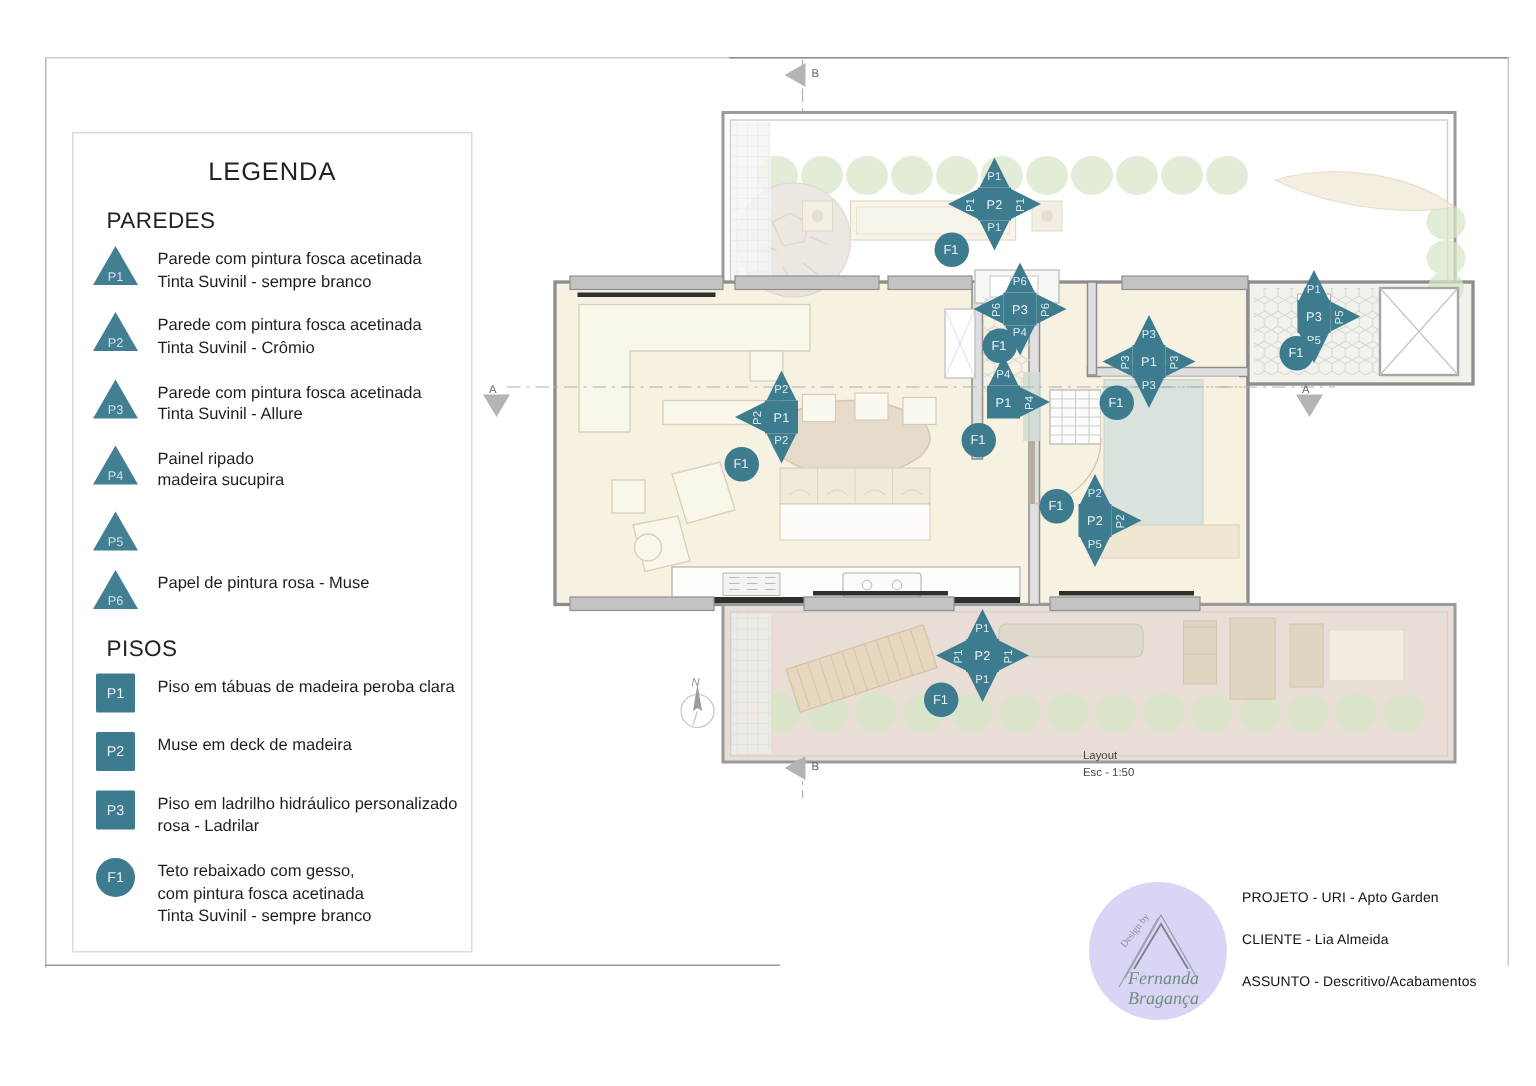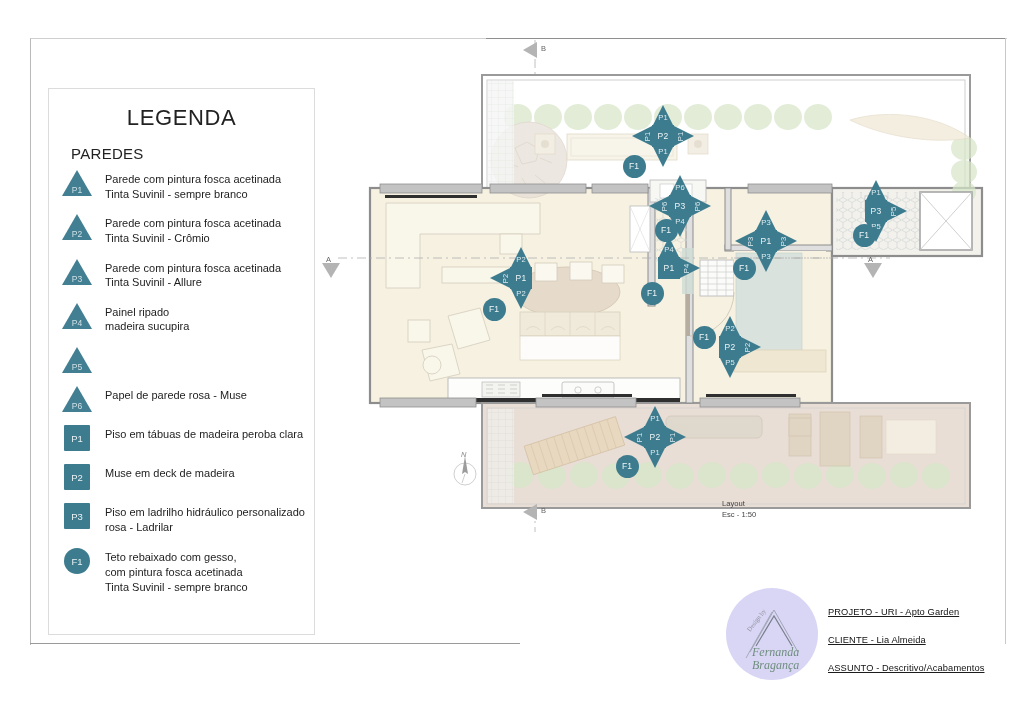--- a/index.html
+++ b/index.html
@@ -18,21 +18,21 @@
   .frame-top{position:absolute;left:486px;top:38px;width:520px;height:0;border-top:1.4px solid #8f8f8f;}
   .frame-right{position:absolute;left:1005px;top:38px;width:0;height:606px;border-left:1.2px solid #c9c9c9;}
   .frame-bottom{position:absolute;left:30px;top:643px;width:490px;height:0;border-top:1.4px solid #9a9a9a;}
 
   
   .legend{
     position:absolute;left:48px;top:88px;width:265px;height:545px;
     background:#ffffff;border:1px solid #dcdcdc;
   }
   .legend-title{
-    text-align:center;font-size:22px;letter-spacing:.6px;color:#222;
+    text-align:center;font-size:17px;letter-spacing:.6px;color:#222;
     margin-top:16px;font-weight:400;
   }
   .legend-section{
     font-size:15px;color:#222;margin:14px 0 8px 22px;letter-spacing:.3px;
   }
   .legend-section.pisos{margin-top:18px;}
   .legend-section.teto{margin-top:10px;}
 
   .legend-row{display:flex;align-items:flex-start;margin:0 0 13px 0;}
   .legend-row .mark{width:56px;flex:0 0 56px;display:flex;justify-content:center;align-items:center;}
@@ -103,21 +103,21 @@
   
   .compass{position:absolute;left:450px;top:452px;width:30px;height:36px;}
   .compass .n{position:absolute;left:11px;top:-2px;font-size:7.5px;color:#8a8a8a;font-style:italic;}
 
   
   .logo{
     position:absolute;left:726px;top:588px;width:92px;height:92px;border-radius:50%;
     background:#d9d6f5;
   }
   .logo svg{position:absolute;left:0;top:0;}
-  .titleblock{position:absolute;left:828px;top:607px;width:178px;text-decoration:underline;}
+  .titleblock{position:absolute;left:828px;top:593px;width:178px;}
   .tb-line{font-size:9.3px;color:#111;margin-bottom:18px;letter-spacing:.1px;white-space:nowrap;}
 </style>
 </head>
 <body>
 
 <div class="sheet-frame"></div>
 <div class="frame-top"></div>
 <div class="frame-right"></div>
 <div class="frame-bottom"></div>
 
@@ -188,24 +188,25 @@
   </div>
 
   <div class="legend-row">
     <div class="mark">
       <div class="tri-mark">
           <div class="tri"></div>
           <div class="tl">P6</div>
         </div>
     </div>
     <div class="txt">
-      <div>Papel de parede rosa - Muse</div>
-    </div>
-  </div>
-
+      <div>Papel de pintura rosa - Muse</div>
+    </div>
+  </div>
+
+  <div class="legend-section pisos">PISOS</div>
 
   <div class="legend-row">
     <div class="mark">
       <div class="sq-mark">P1</div>
     </div>
     <div class="txt">
       <div>Piso em tábuas de madeira peroba clara</div>
     </div>
   </div>
 

